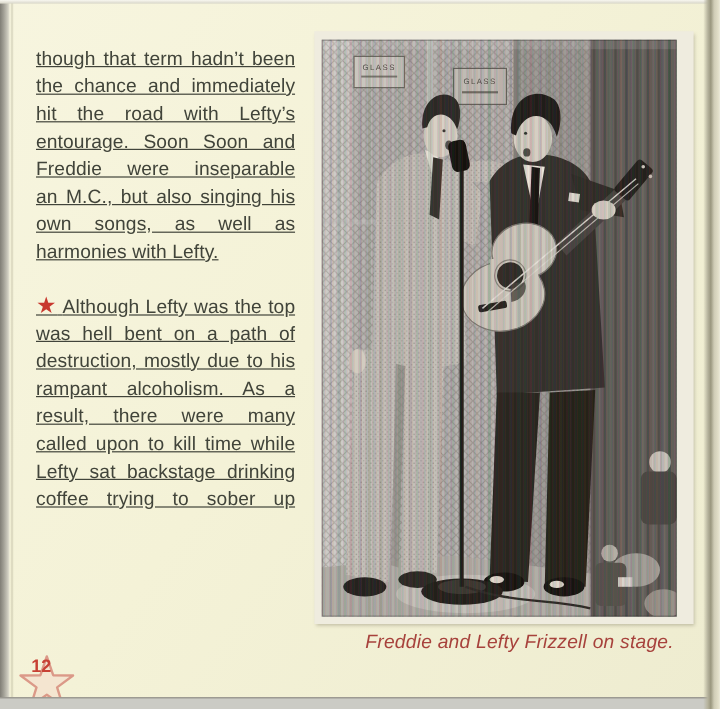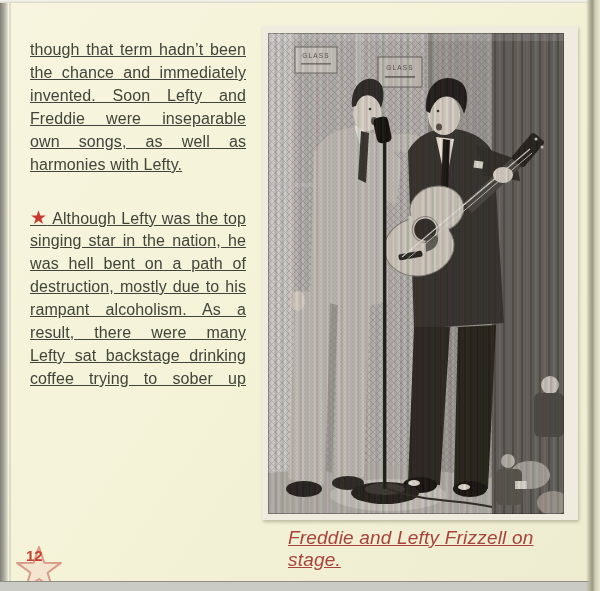--- a/index.html
+++ b/index.html
@@ -14,66 +14,68 @@
     background:linear-gradient(180deg,#f8f7f0,#d8d6c8);}
   .edge-bottom{position:absolute;left:0;bottom:0;width:600px;height:9px;
     background:#cbcbc5;border-top:1px solid #8f8d85;}
   .edge-right{position:absolute;right:0;top:0;width:14px;height:591px;
     background:linear-gradient(90deg,rgba(0,0,0,0) 0,#b5b29c 28%,#9a977f 45%,#cfccb6 65%,#e2dfc9 90%,#eceada);}
   
   .text-col{position:absolute;left:30px;top:38px;width:216px;color:#41443a;
     font-size:16px;line-height:23px;letter-spacing:.1px;}
   .tline{height:23px;overflow:hidden;text-align:justify;text-align-last:justify;text-decoration:underline;}
   .tline.flush{text-align-last:left;}
-  .p2{margin-top:30px;}
+  .p2{margin-top:22px;}
   .star-inline{color:#c8382e;font-size:19px;line-height:23px;}
   
   .photo-paper{position:absolute;left:262px;top:26px;width:316px;height:494px;
     background:#efecdf;box-shadow:1px 2px 3px rgba(95,90,65,.35);}
   .photo-canvas{position:absolute;left:6px;top:7px;width:296px;height:481px;background:#a5a39f;overflow:hidden;}
   .photo-canvas svg{position:absolute;left:0;top:0;}
   .stripes1,.stripes2{position:absolute;left:0;top:0;width:296px;height:481px;pointer-events:none;}
   .stripes1{background:repeating-linear-gradient(90deg,
     rgba(160,30,100,.10) 0 1px, rgba(30,110,60,.13) 1px 2px,
     rgba(50,50,150,.09) 2px 3px, rgba(200,90,40,.08) 3px 4px,
     rgba(255,255,255,0) 4px 6px);}
   .stripes2{background:repeating-linear-gradient(90deg,
     transparent 0 7px, rgba(90,40,110,.10) 7px 9px,
     transparent 9px 14px, rgba(20,90,45,.11) 14px 16px,
     transparent 16px 23px, rgba(150,40,40,.08) 23px 25px);}
   
-  .caption{position:absolute;left:288px;top:527px;width:290px;
-    font-style:italic;color:#a7423c;font-size:19px;letter-spacing:.2px;text-decoration:underline;}
+  .caption{position:absolute;left:288px;top:527px;width:290px;text-align:center;
+    font-style:italic;color:#a7423c;font-size:16px;letter-spacing:.2px;}
   
   .badge{position:absolute;left:14px;top:543px;width:50px;height:48px;text-align:right;}
   .badge-num{position:absolute;left:12px;top:4px;color:#c74134;font-size:15px;font-weight:bold;}
   
   .sign-text{font-family:"Liberation Sans",sans-serif;font-size:6.5px;letter-spacing:1.2px;fill:#4f4d45;}
 </style>
 </head>
 <body>
 
 <div class="scan">
 
   <div class="text-col">
     <div class="para">
       <div class="tline">though that term hadn’t been</div>
       <div class="tline">the chance and immediately</div>
-      <div class="tline">invented. Soon Lefty and</div>
+      <div class="tline">hit the road with Lefty’s</div>
+      <div class="tline">entourage. Soon Soon and</div>
       <div class="tline">Freddie were inseparable</div>
+      <div class="tline">an M.C., but also singing his</div>
       <div class="tline">own songs, as well as</div>
       <div class="tline flush">harmonies with Lefty.</div>
     </div>
     <div class="para p2">
       <div class="tline"><span class="star-inline">★</span> <span>Although Lefty was the top</span></div>
-      <div class="tline">singing star in the nation, he</div>
       <div class="tline">was hell bent on a path of self-</div>
       <div class="tline">destruction, mostly due to his</div>
       <div class="tline">rampant alcoholism. As a</div>
       <div class="tline">result, there were many nights</div>
+      <div class="tline">called upon to kill time while</div>
       <div class="tline">Lefty sat backstage drinking</div>
       <div class="tline">coffee trying to sober up</div>
     </div>
   </div>
 
   <div class="photo-paper">
     <div class="photo-canvas">
       <svg width="296" height="481" viewBox="0 0 296 481">
         <defs>
           <pattern id="mesh" width="7" height="7" patternUnits="userSpaceOnUse">

